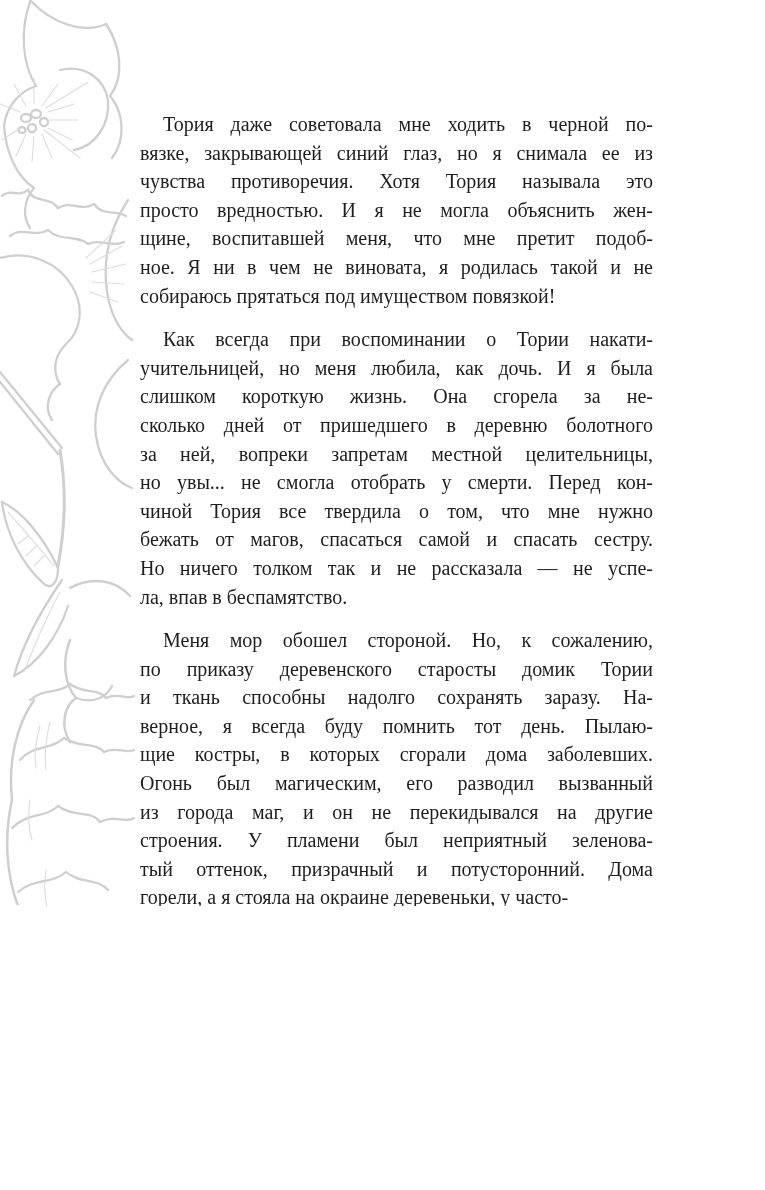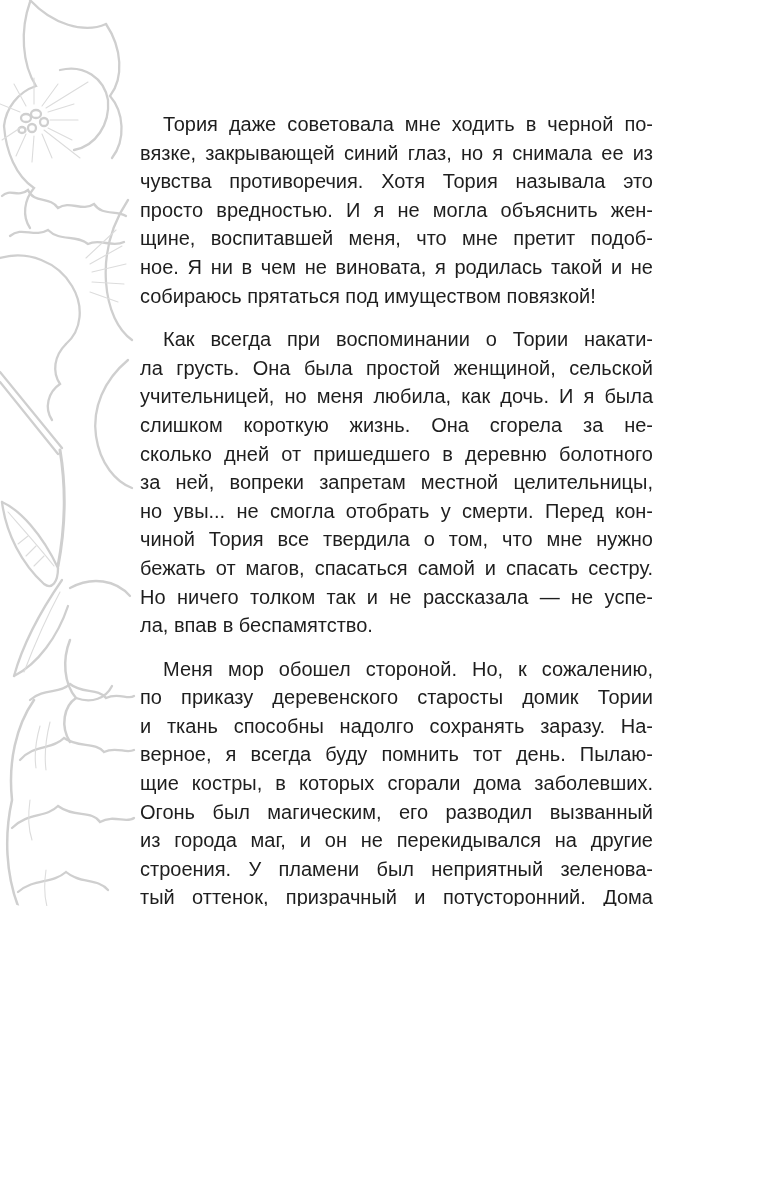--- a/index.html
+++ b/index.html
@@ -6,21 +6,21 @@
     margin: 0;
     padding: 0;
     background: #ffffff;
   }
   .page {
     position: relative;
     width: 765px;
     height: 906px;
     background: #ffffff;
     overflow: hidden;
-    font-family: Liberation Sans, sans-serif;
+    font-family: Liberation Serif, serif;
     border-radius: 23px;
   }
   .floral {
     position: absolute;
     left: 0;
     top: 0;
     pointer-events: none;
   }
   .text-block {
     position: absolute;
@@ -158,21 +158,20 @@
         <span class="line first">Тория даже советовала мне ходить в черной по-</span>
         <span class="line">вязке, закрывающей синий глаз, но я снимала ее из</span>
         <span class="line">чувства противоречия. Хотя Тория называла это</span>
         <span class="line">просто вредностью. И я не могла объяснить жен-</span>
         <span class="line">щине, воспитавшей меня, что мне претит подоб-</span>
         <span class="line">ное. Я ни в чем не виновата, я родилась такой и не</span>
         <span class="line last">собираюсь прятаться под имуществом повязкой!</span>
       </p>
       <p class="para">
         <span class="line first">Как всегда при воспоминании о Тории накати-</span>
-        <span class="line">ла грусть. Она была простой женщиной, сельской</span>
         <span class="line">учительницей, но меня любила, как дочь. И я была</span>
         <span class="line">слишком короткую жизнь. Она сгорела за не-</span>
         <span class="line">сколько дней от пришедшего в деревню болотного</span>
         <span class="line">за ней, вопреки запретам местной целительницы,</span>
         <span class="line">но увы... не смогла отобрать у смерти. Перед кон-</span>
         <span class="line">чиной Тория все твердила о том, что мне нужно</span>
         <span class="line">бежать от магов, спасаться самой и спасать сестру.</span>
         <span class="line">Но ничего толком так и не рассказала — не успе-</span>
         <span class="line last">ла, впав в беспамятство.</span>
       </p>

